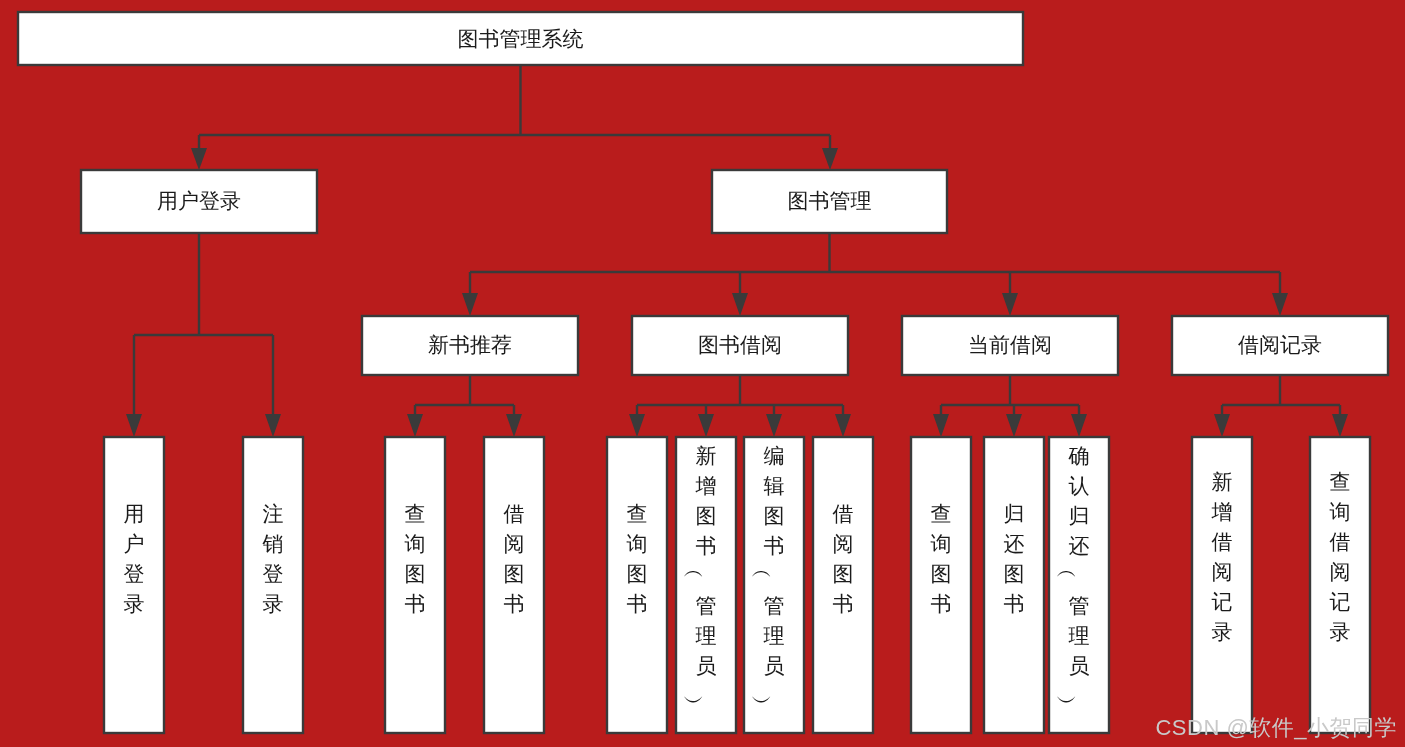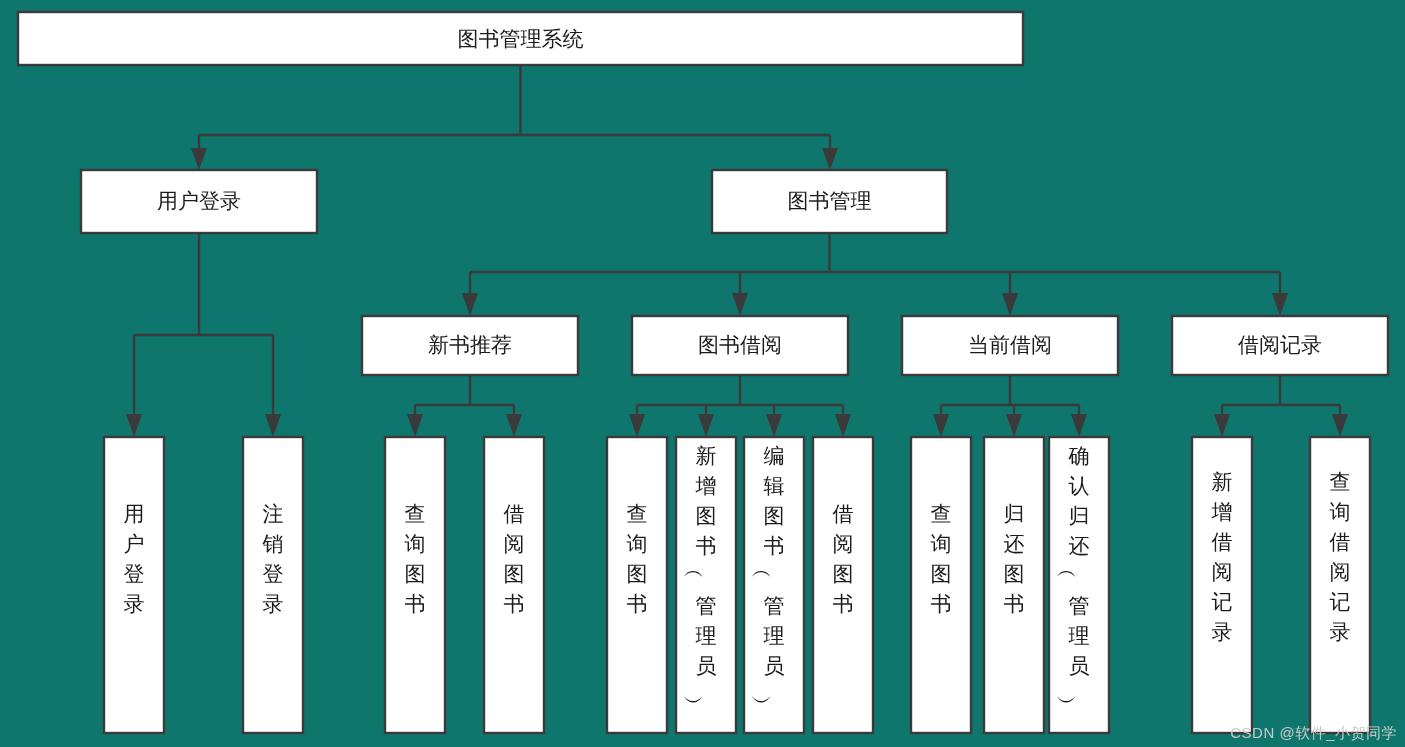--- a/index.html
+++ b/index.html
@@ -10,21 +10,21 @@
   body {
     width: 1405px;
     height: 747px;
     font-family: "Liberation Sans", "DejaVu Sans", sans-serif;
     overflow: hidden;
   }
   #diagram-root {
     position: relative;
     width: 1405px;
     height: 747px;
-    background: #0f766e;
+    background: #b91c1c;
   }
   svg#flow-svg {
     position: absolute;
     left: 0;
     top: 0;
     width: 1405px;
     height: 747px;
   }
   .node-rect {
     fill: #ffffff;
@@ -52,21 +52,21 @@
     font-family: "Liberation Sans", "DejaVu Sans", sans-serif;
     font-size: 21px;
     fill: #1b1b1b;
     text-anchor: middle;
   }
   .watermark-text {
     position: absolute;
     right: 8px;
     bottom: 4px;
     font-family: "Liberation Sans", "DejaVu Sans", sans-serif;
-    font-size: 15px;
+    font-size: 22px;
     color: #c9c9c9;
     white-space: nowrap;
     letter-spacing: 0.5px;
   }
 </style>
 </head>
 <body>
 
 <div id="diagram-root">
 

